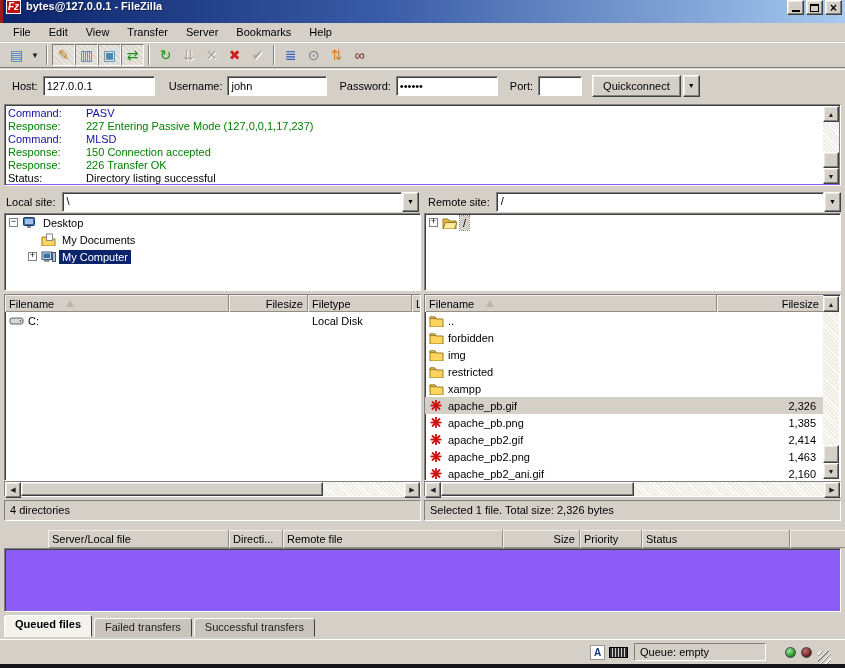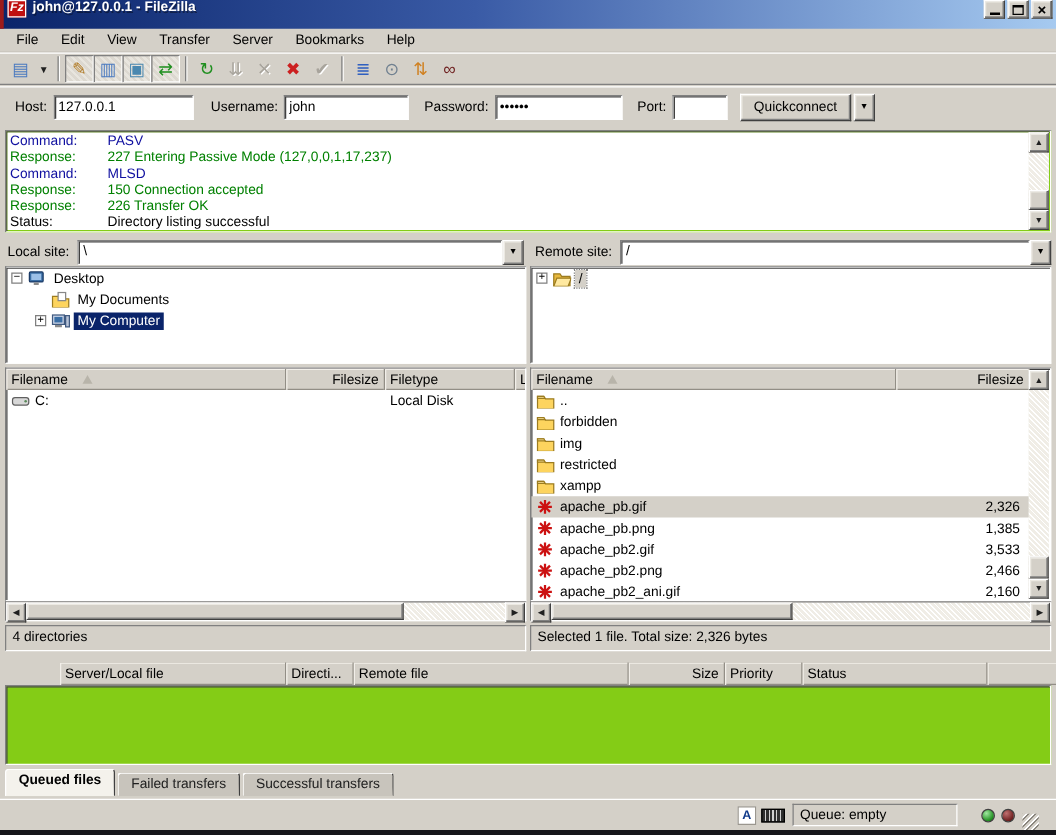--- a/index.html
+++ b/index.html
@@ -3,21 +3,21 @@
 <meta charset="utf-8">
 <style>
   * { margin:0; padding:0; box-sizing:border-box; }
   html,body { width:845px; height:668px; }
   body { font-family:"Liberation Sans", sans-serif; font-size:11px; color:#000; background:#d4d0c8; }
   .window { position:relative; width:845px; height:668px; background:#d4d0c8; overflow:hidden; }
 
   
   .raised   { background:#d4d0c8; border:1px solid; border-color:#ffffff #404040 #404040 #ffffff;
               box-shadow:inset -1px -1px 0 #808080, inset 1px 1px 0 #ece9e2; }
-  .sunken-w { background:#84cc16; border:1px solid; border-color:#808080 #ffffff #ffffff #808080;
+  .sunken-w { background:#8b5cf6; border:1px solid; border-color:#808080 #ffffff #ffffff #808080;
               box-shadow:inset 1px 1px 0 #404040; }
   .sunken-t { border:1px solid; border-color:#808080 #ffffff #ffffff #808080; }
 
   
   .titlebar { position:absolute; left:0; top:0; right:0; height:23px;
     background:linear-gradient(to right,#0a246a 0%,#3a5ba6 45%,#a6caf0 100%);
     display:flex; align-items:flex-start; padding:0 3px; }
   .red-edge { position:absolute; left:0; top:0; width:3px; height:23px; background:#9b1b1b; }
   .app-icon { width:15px; height:14px; background:#c01010; border:1px solid #ffffff; color:#ffffff;
     font-weight:bold; font-style:italic; font-size:10px; line-height:12px; text-align:center; margin-left:3px; }
@@ -128,21 +128,21 @@
   .bottom-strip { position:absolute; left:0; top:664px; width:845px; height:4px; background:#15151a; }
 </style>
 </head>
 <body>
 
 <div class="window">
 
   <div class="titlebar">
     <div class="red-edge"></div>
     <div class="app-icon">Fz</div>
-    <div class="title-text">john@127.0.0.1 - FileZilla</div>
+    <div class="title-text">bytes@127.0.0.1 - FileZilla</div>
     <div class="winbtn raised">
         <span class="glyph-min"></span>
       </div>
     <div class="winbtn raised">
         <span class="glyph-max"></span>
       </div>
     <div class="winbtn raised">
         <span class="glyph-close">×</span>
       </div>
   </div>
@@ -475,37 +475,37 @@
                 <g stroke="#cc1111" stroke-width="1.8">
                   <line x1="7" y1="1" x2="7" y2="12"></line>
                   <line x1="1.5" y1="6.5" x2="12.5" y2="6.5"></line>
                   <line x1="3" y1="2.5" x2="11" y2="10.5"></line>
                   <line x1="11" y1="2.5" x2="3" y2="10.5"></line>
                 </g>
               </svg>
             </span>
             <span>apache_pb2.gif</span>
           </div>
-          <div class="fcell right" style="width: 103px;">3,533</div>
+          <div class="fcell right" style="width: 103px;">2,414</div>
         </div>
         <div class="frow">
           <div class="fcell" style="width: 292px; align-items: center;">
             <span class="ficon">
               <svg width="15" height="13" viewBox="0 0 15 13" xmlns="http://www.w3.org/2000/svg">
                 <g stroke="#cc1111" stroke-width="1.8">
                   <line x1="7" y1="1" x2="7" y2="12"></line>
                   <line x1="1.5" y1="6.5" x2="12.5" y2="6.5"></line>
                   <line x1="3" y1="2.5" x2="11" y2="10.5"></line>
                   <line x1="11" y1="2.5" x2="3" y2="10.5"></line>
                 </g>
               </svg>
             </span>
             <span>apache_pb2.png</span>
           </div>
-          <div class="fcell right" style="width: 103px;">2,466</div>
+          <div class="fcell right" style="width: 103px;">1,463</div>
         </div>
         <div class="frow">
           <div class="fcell" style="width: 292px;">
             <span class="ficon">
               <svg width="15" height="13" viewBox="0 0 15 13" xmlns="http://www.w3.org/2000/svg">
                 <g stroke="#cc1111" stroke-width="1.8">
                   <line x1="7" y1="1" x2="7" y2="12"></line>
                   <line x1="1.5" y1="6.5" x2="12.5" y2="6.5"></line>
                   <line x1="3" y1="2.5" x2="11" y2="10.5"></line>
                   <line x1="11" y1="2.5" x2="3" y2="10.5"></line>

